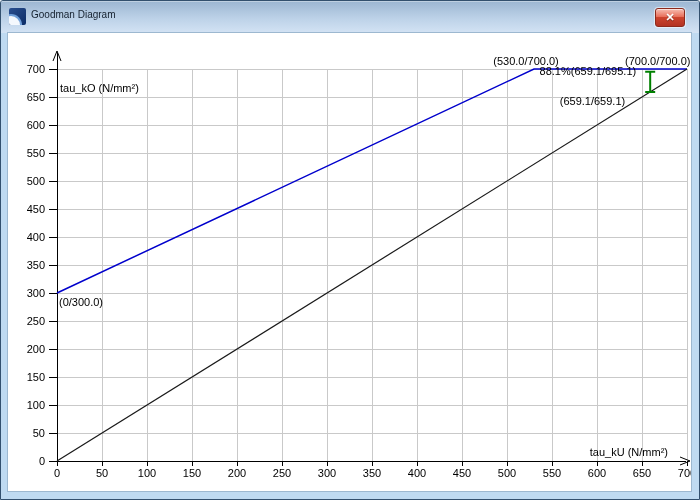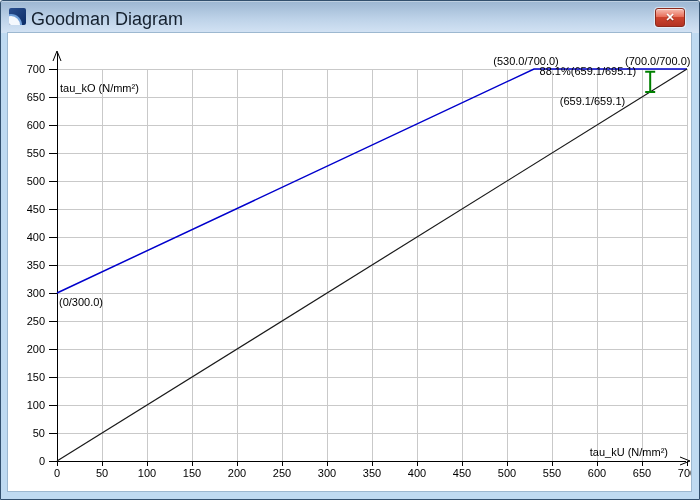--- a/index.html
+++ b/index.html
@@ -7,21 +7,21 @@
   .window{position:absolute;left:0;top:0;width:698px;height:498px;
     border:1px solid #33506e;border-radius:3px 3px 0 0;
     background:#bfdaf1;overflow:hidden;}
   .titlebar{position:absolute;left:0;top:0;right:0;height:32px;
     background:linear-gradient(#9cb6d2,#bdd2e8 55%,#d3e3f4);
     box-shadow:inset 0 1px 0 rgba(255,255,255,.35);}
   .app-icon{position:absolute;left:8px;top:7px;width:17px;height:17px;
     background:linear-gradient(135deg,#2a4f8f,#0b2c66);border-radius:2px;overflow:hidden;}
   .app-icon::after{content:'';position:absolute;left:-7px;bottom:-9px;width:18px;height:18px;
     background:#f4f8fd;border-radius:50%;box-shadow:0 0 0 2px #6f9fd8;}
-  .title{position:absolute;left:30px;top:8px;font-size:18px;color:#14202e;}
+  .title{position:absolute;left:30px;top:8px;font-size:10px;color:#14202e;}
   .close-btn{position:absolute;left:654px;top:7px;width:30px;height:19px;box-sizing:border-box;
     border:1px solid #8e2a1c;border-radius:3px;
     background:linear-gradient(#f6beb2,#e8705c 45%,#ce452f 46%,#b33322);
     box-shadow:0 0 0 1px rgba(255,255,255,.5), inset 0 1px 0 rgba(255,255,255,.55);
     color:#fff;text-align:center;cursor:pointer;padding:0;}
   .close-glyph{font-size:11px;font-weight:bold;line-height:17px;display:block;
     text-shadow:0 1px 1px rgba(0,0,0,.4);}
   .content{position:absolute;left:7px;top:32px;width:683px;height:458px;background:#ffffff;
     box-shadow:0 0 0 1px #9db8d0;}
   svg{position:absolute;left:0;top:0;}

